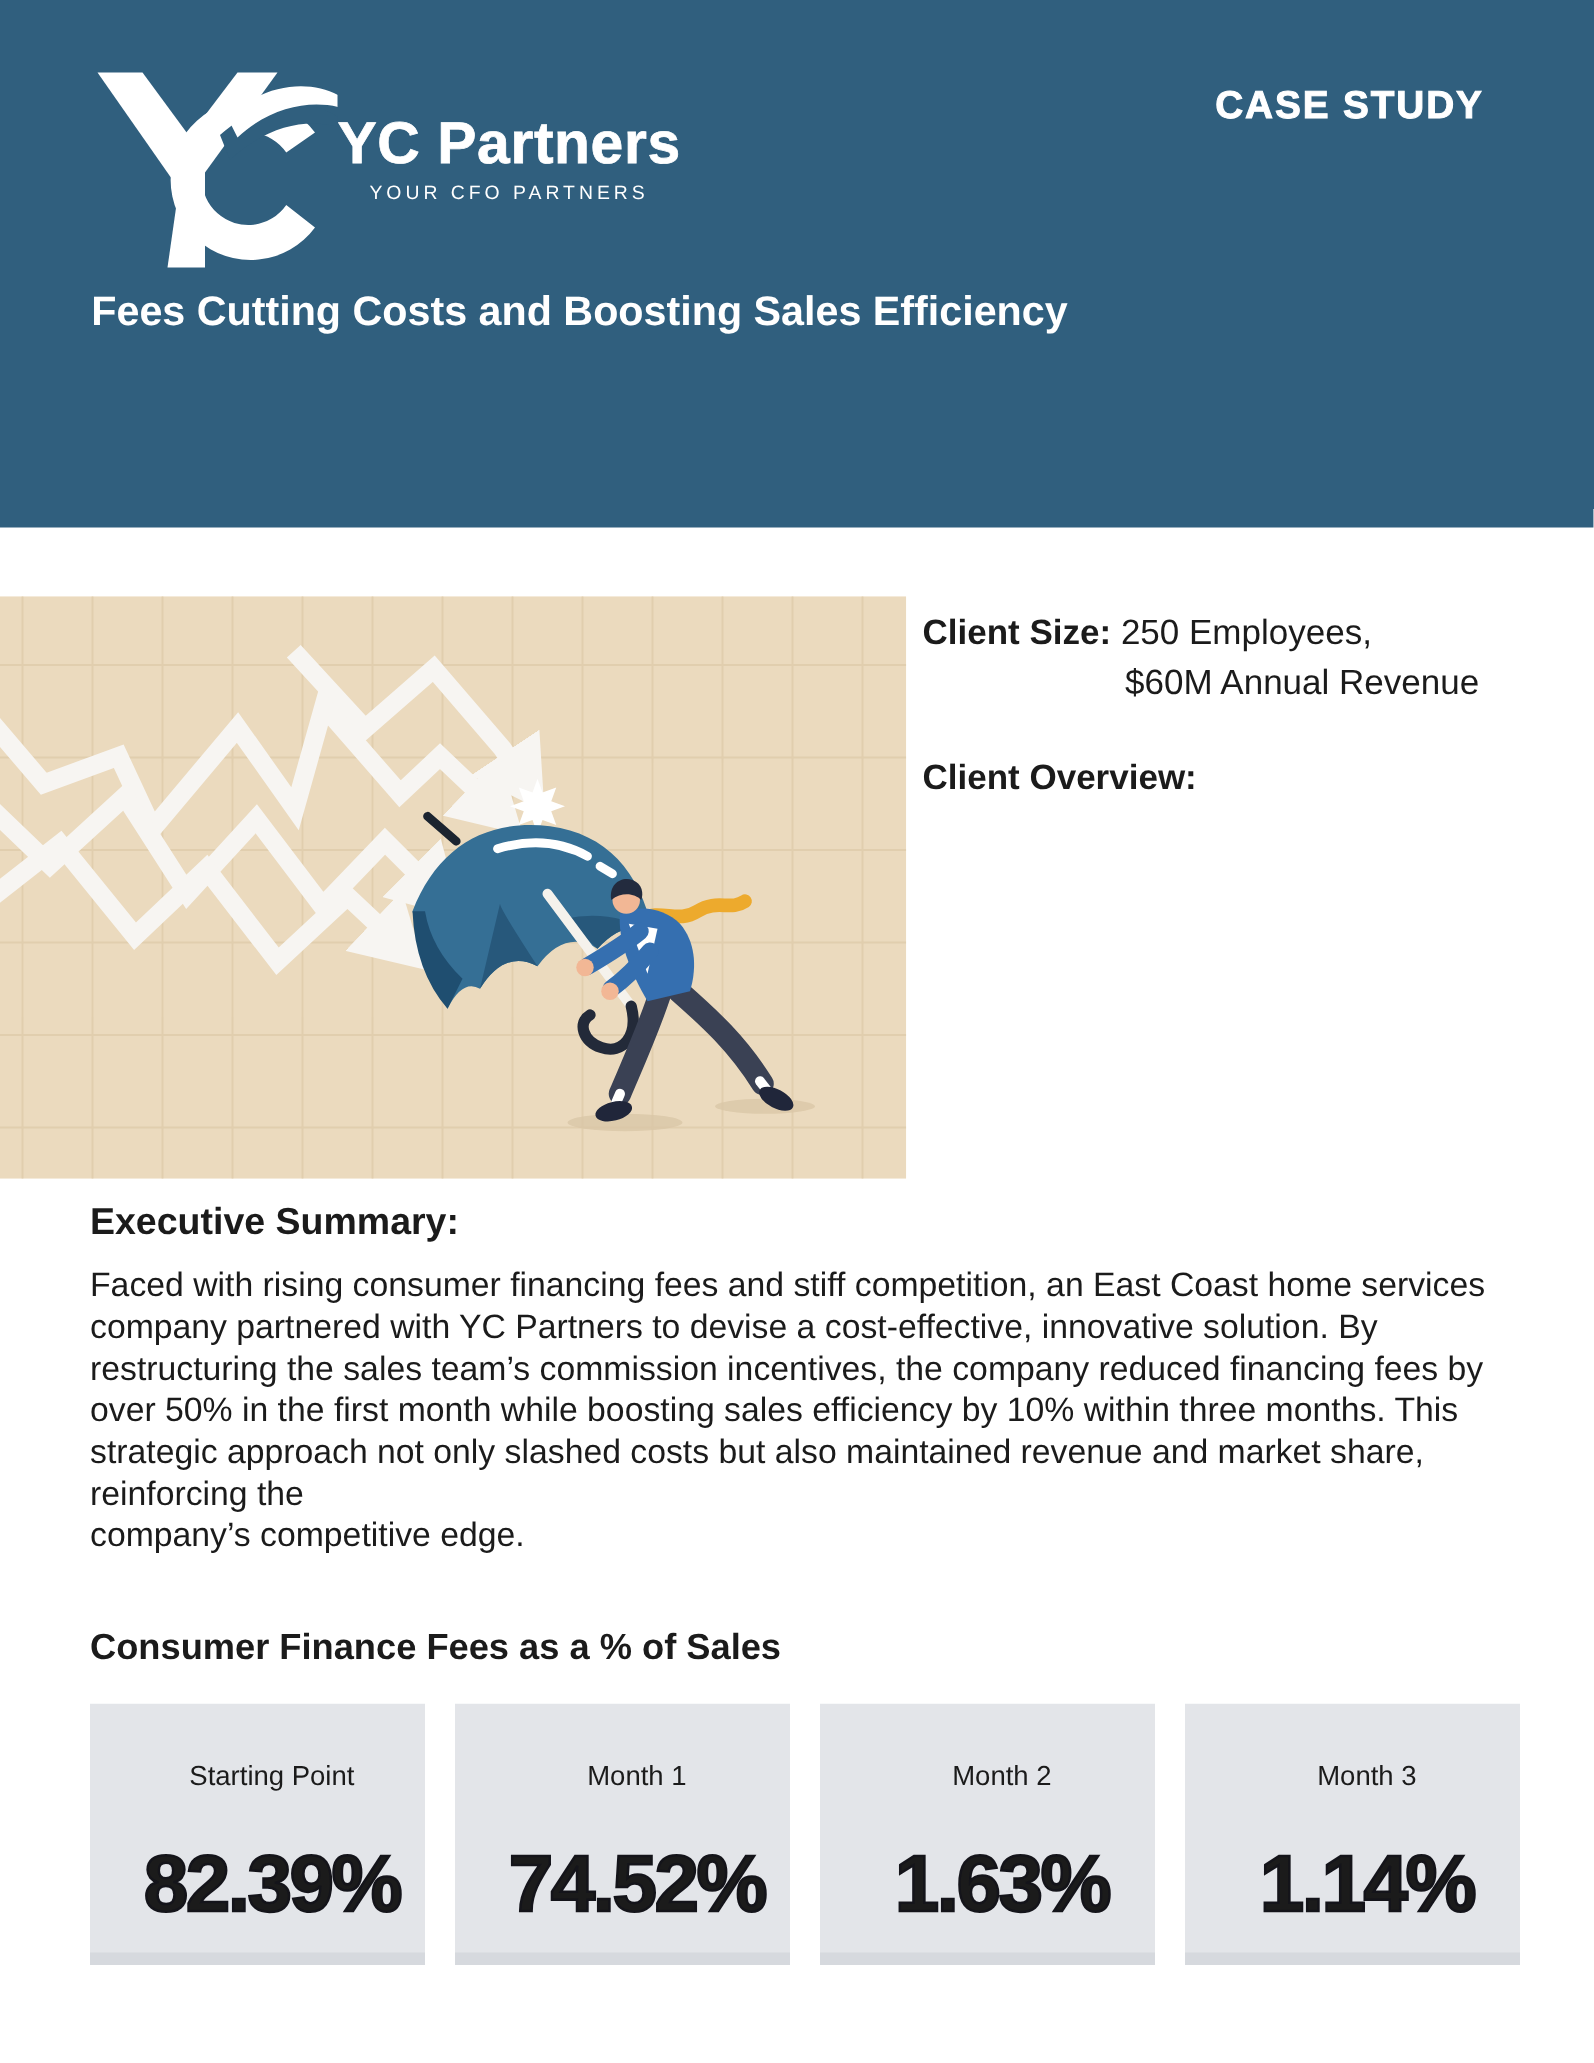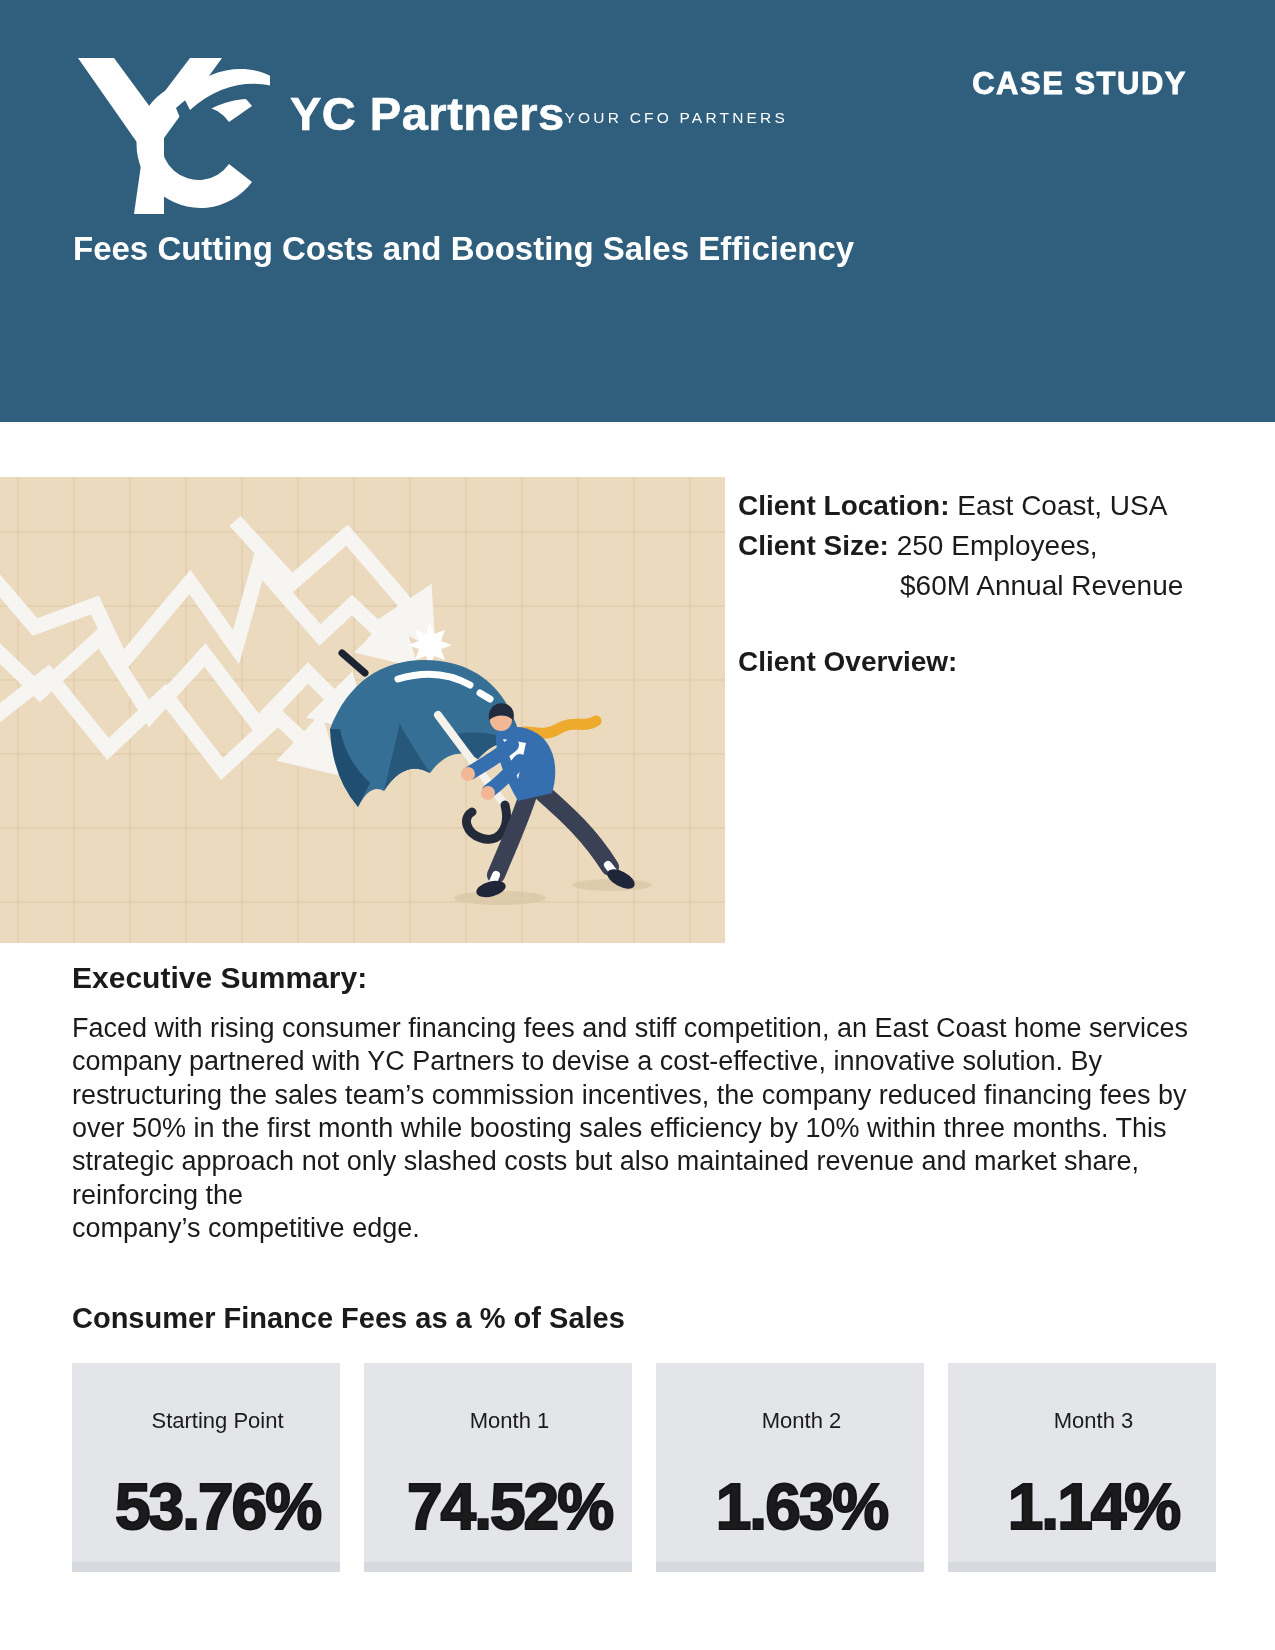--- a/index.html
+++ b/index.html
@@ -5,21 +5,21 @@
   html,body{margin:0;padding:0;background:#ffffff;}
   .page{
     position:relative;width:1275px;height:1650px;background:#ffffff;
     font-family:"Liberation Sans",sans-serif;color:#1b1b1b;overflow:hidden;
   }
   
   .header{position:absolute;left:0;top:0;width:1275px;height:422px;background:#305f7e;color:#ffffff;}
   .badge{position:absolute;top:66px;right:88px;font-size:31px;font-weight:800;letter-spacing:1.5px;-webkit-text-stroke:0.8px #fff;}
   .logo{position:absolute;left:70px;top:56px;display:flex;align-items:flex-start;}
   .logo-mark{width:200px;height:160px;flex:0 0 auto;}
-  .logo-text{margin-left:20px;margin-top:34px;display:flex;flex-direction:row;align-items:center;}
+  .logo-text{margin-left:0;margin-top:34px;display:flex;flex-direction:column;align-items:center;}
   .logo-name{font-size:47px;font-weight:800;letter-spacing:0.5px;line-height:1;-webkit-text-stroke:0.6px #fff;}
   .logo-tagline{font-size:15.5px;font-weight:400;letter-spacing:3.2px;margin-top:9px;}
   .title-block{position:absolute;left:73px;top:224px;right:50px;}
   .hero-title{font-size:43px;font-weight:800;letter-spacing:0.5px;line-height:1.15;-webkit-text-stroke:1px #fff;}
   .hero-subtitle{font-size:33px;font-weight:700;margin-top:7px;line-height:1.1;}
   
   .illustration{position:absolute;left:0;top:477px;width:725px;height:466px;display:block;}
   .client-info{position:absolute;left:738px;top:486px;width:480px;font-size:28px;line-height:1.43;}
   .ci-line{white-space:nowrap;}
   .ci-label{font-weight:700;}
@@ -165,43 +165,39 @@
       <circle cx="468" cy="297" r="7" fill="#f2b795"></circle>
       <circle cx="488" cy="316" r="7" fill="#f2b795"></circle>
 
       <circle cx="501" cy="243" r="11" fill="#f2b795"></circle>
       <path d="M489,243 C487,230 497,224 506,227 C514,230 515,238 513,243 C508,238 498,236 489,243 Z" fill="#232b3e"></path>
     </g>
   </svg>
 
   <div class="client-info">
     <div class="ci-line">
-      <span class="ci-label">Client Location:</span>
-      <span>East Coast, USA</span>
-    </div>
-    <div class="ci-line">
       <span class="ci-label">Client Size:</span>
       <span>250 Employees,</span>
     </div>
     <div class="ci-line ci-indent">$60M Annual Revenue</div>
     <div class="ci-overview-head">Client Overview:</div>
   </div>
 
   <div class="exec">
     <div class="exec-head">Executive Summary:</div>
     <div class="exec-body">Faced with rising consumer financing fees and stiff competition, an East Coast home services company partnered with YC Partners to devise a cost-effective, innovative solution. By restructuring the sales team’s commission incentives, the company reduced financing fees by over 50% in the first month while boosting sales efficiency by 10% within three months. This strategic approach not only slashed costs but also maintained revenue and market share, reinforcing the
 company’s competitive edge.</div>
   </div>
 
   <div class="stats-head">Consumer Finance Fees as a % of Sales</div>
 
   <div class="stats-row">
     <div class="stat-box">
       <div class="stat-label">Starting Point</div>
-      <div class="stat-value">53.76%</div>
+      <div class="stat-value">82.39%</div>
     </div>
     <div class="stat-box">
       <div class="stat-label">Month 1</div>
       <div class="stat-value">74.52%</div>
     </div>
     <div class="stat-box">
       <div class="stat-label">Month 2</div>
       <div class="stat-value">1.63%</div>
     </div>
     <div class="stat-box">

